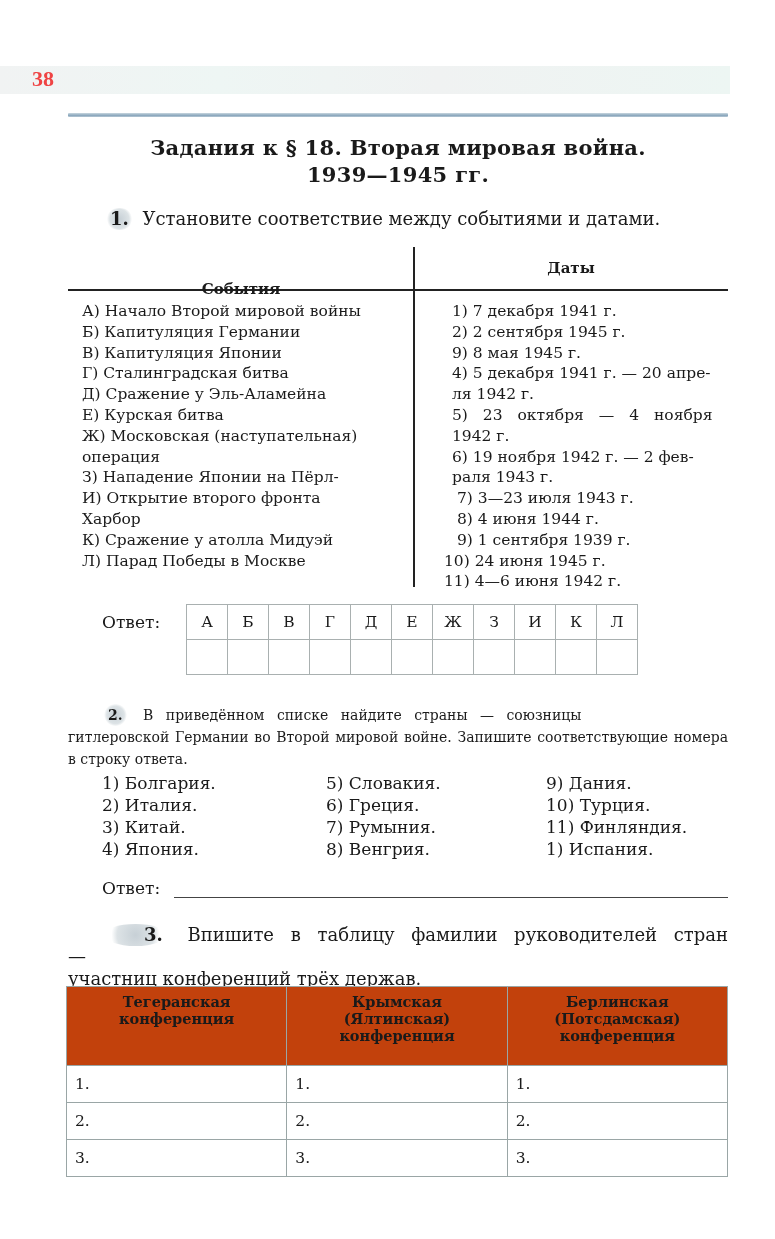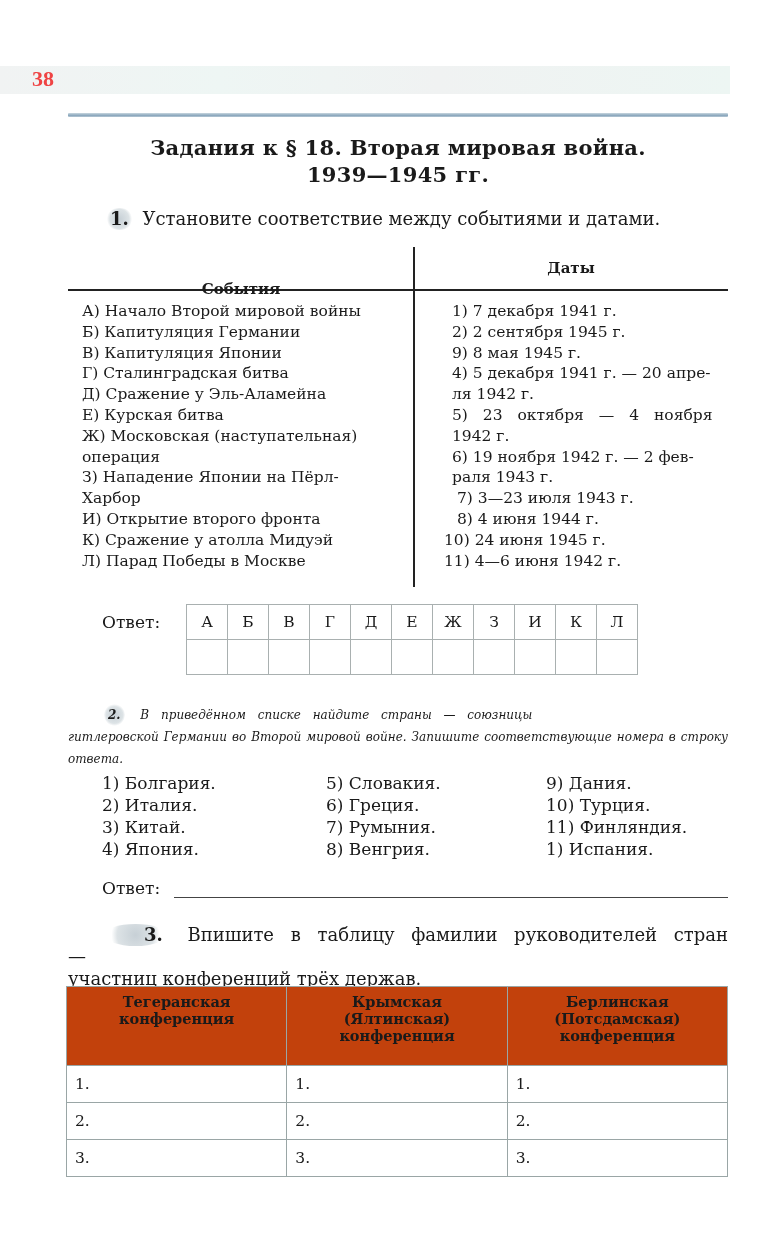--- a/index.html
+++ b/index.html
@@ -54,21 +54,21 @@
   .justify { text-align: justify; text-align-last: auto; }
 
   .ans1 { position: absolute; left: 102px; top: 604px; display: flex; align-items: flex-start; }
   .ans1-label { font-size: 17px; margin-top: 8px; width: 84px; }
   .ans-grid { border: 1.5px solid #9aa; border-collapse: collapse; }
   .ans-grid td {
     width: 40px; height: 34px; border: 1px solid #a9b0b0; text-align: center;
     font-size: 15.5px; padding: 0;
   }
 
-  .task2 { position: absolute; left: 68px; top: 704px; width: 660px; font-size: 12px; line-height: 22px; font-style: italic; }
+  .task2 { position: absolute; left: 68px; top: 704px; width: 660px; font-size: 14px; line-height: 22px; }
   .task2 .first { text-indent: 36px; text-align: justify; }
   .countries { position: absolute; left: 102px; top: 772px; width: 630px; display: flex; font-size: 17px; line-height: 22px; }
   .countries .col { width: 224px; }
   .countries .col:nth-child(3) { width: 180px; margin-left: -4px; }
 
   .ans2 { position: absolute; left: 102px; top: 878px; width: 626px; display: flex; align-items: flex-end; }
   .ans2-label { font-size: 17px; }
   .ans2-line { flex: 1; border-bottom: 1.5px solid #444; margin-left: 14px; height: 18px; }
 
   .task3 { position: absolute; left: 68px; top: 924px; width: 660px; font-size: 18px; line-height: 22px; }
@@ -115,37 +115,38 @@
     <div class="events">
       <div class="item">А) Начало Второй мировой войны</div>
       <div class="item">Б) Капитуляция Германии</div>
       <div class="item">В) Капитуляция Японии</div>
       <div class="item">Г) Сталинградская битва</div>
       <div class="item">Д) Сражение у Эль-Аламейна</div>
       <div class="item">Е) Курская битва</div>
       <div class="item">Ж) Московская (наступательная)</div>
       <div class="item">операция</div>
       <div class="item">З) Нападение Японии на Пёрл-</div>
+      <div class="item">И) Открытие второго фронта</div>
       <div class="item">Харбор</div>
-      <div class="item">И) Открытие второго фронта</div>
       <div class="item">К) Сражение у атолла Мидуэй</div>
       <div class="item">Л) Парад Победы в Москве</div>
     </div>
     <div class="dates">
       <div class="item">1) 7 декабря 1941 г.</div>
       <div class="item">2) 2 сентября 1945 г.</div>
       <div class="item">9) 8 мая 1945 г.</div>
       <div class="item">4) 5 декабря 1941 г. — 20 апре-</div>
       <div class="item">ля 1942 г.</div>
       <div class="item" style="word-spacing:10px">5) 23 октября — 4 ноября</div>
       <div class="item">1942 г.</div>
       <div class="item">6) 19 ноября 1942 г. — 2 фев-</div>
       <div class="item">раля 1943 г.</div>
       <div class="item" style="padding-left:5px">7) 3—23 июля 1943 г.</div>
       <div class="item" style="padding-left:5px">8) 4 июня 1944 г.</div>
+      <div class="item" style="padding-left:5px">9) 1 сентября 1939 г.</div>
       <div class="item num2">10) 24 июня 1945 г.</div>
       <div class="item num2">11) 4—6 июня 1942 г.</div>
     </div>
   </div>
 </div>
 
 <div class="ans1">
   <div class="ans1-label">Ответ:</div>
   <table class="ans-grid">
     <tbody>

